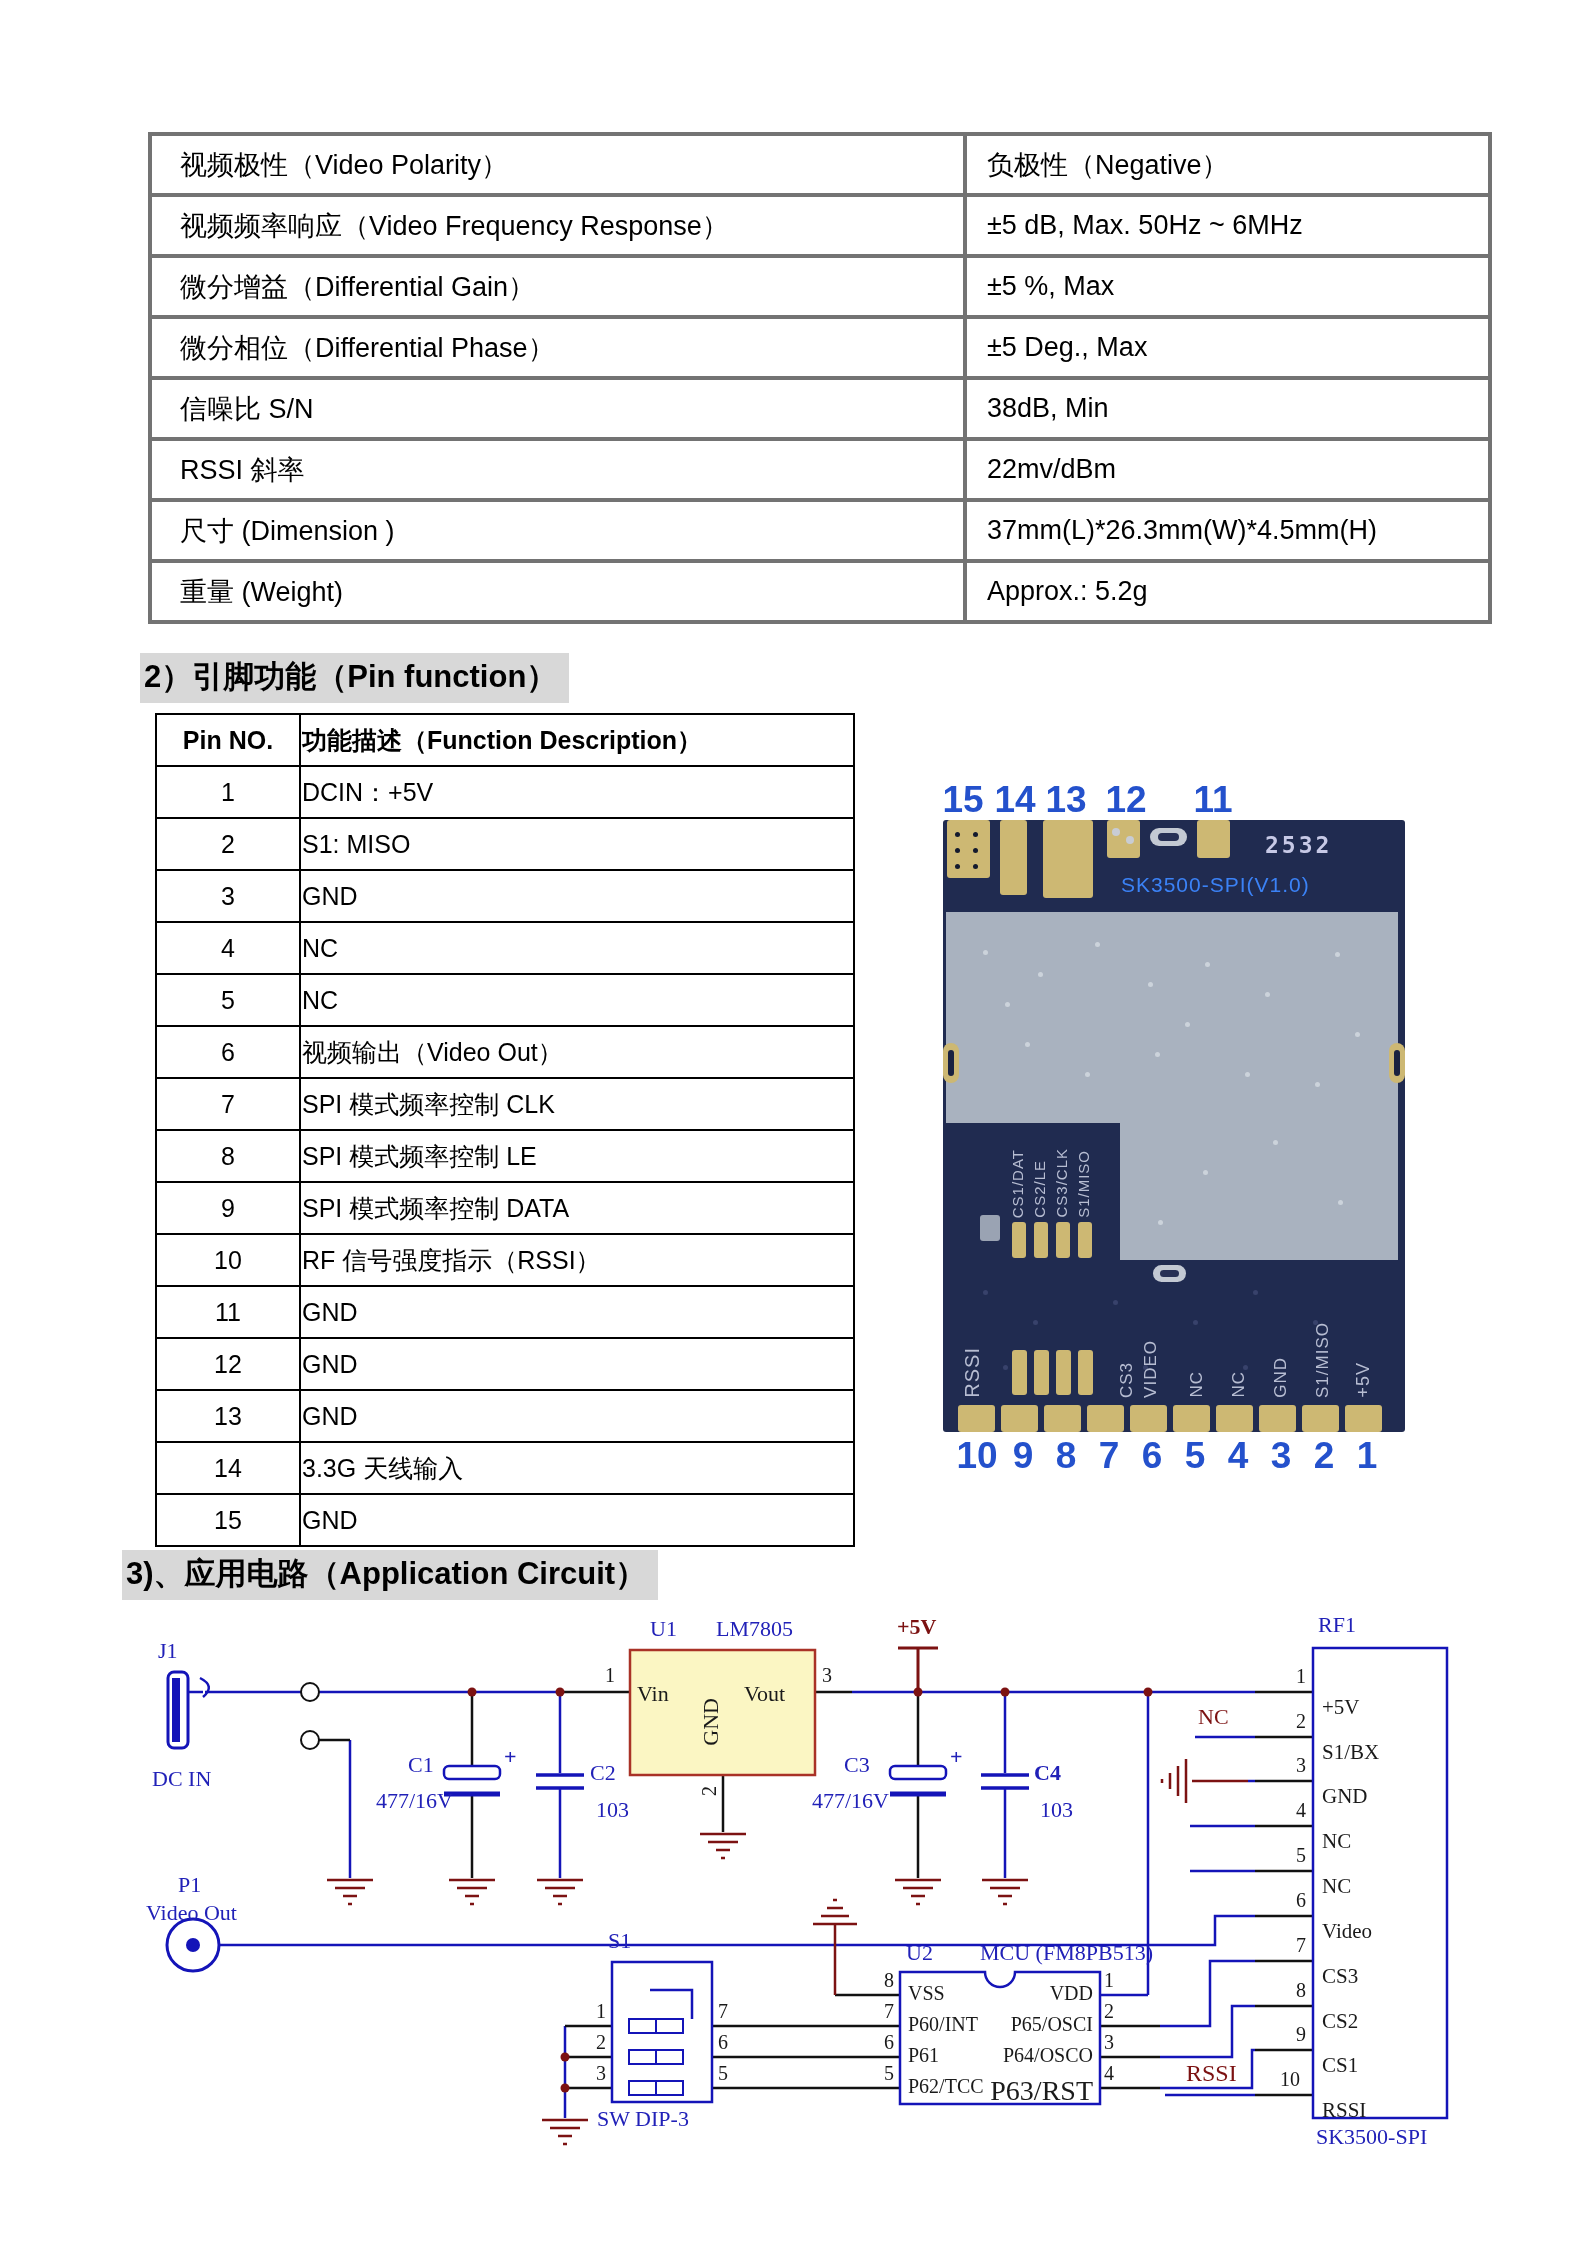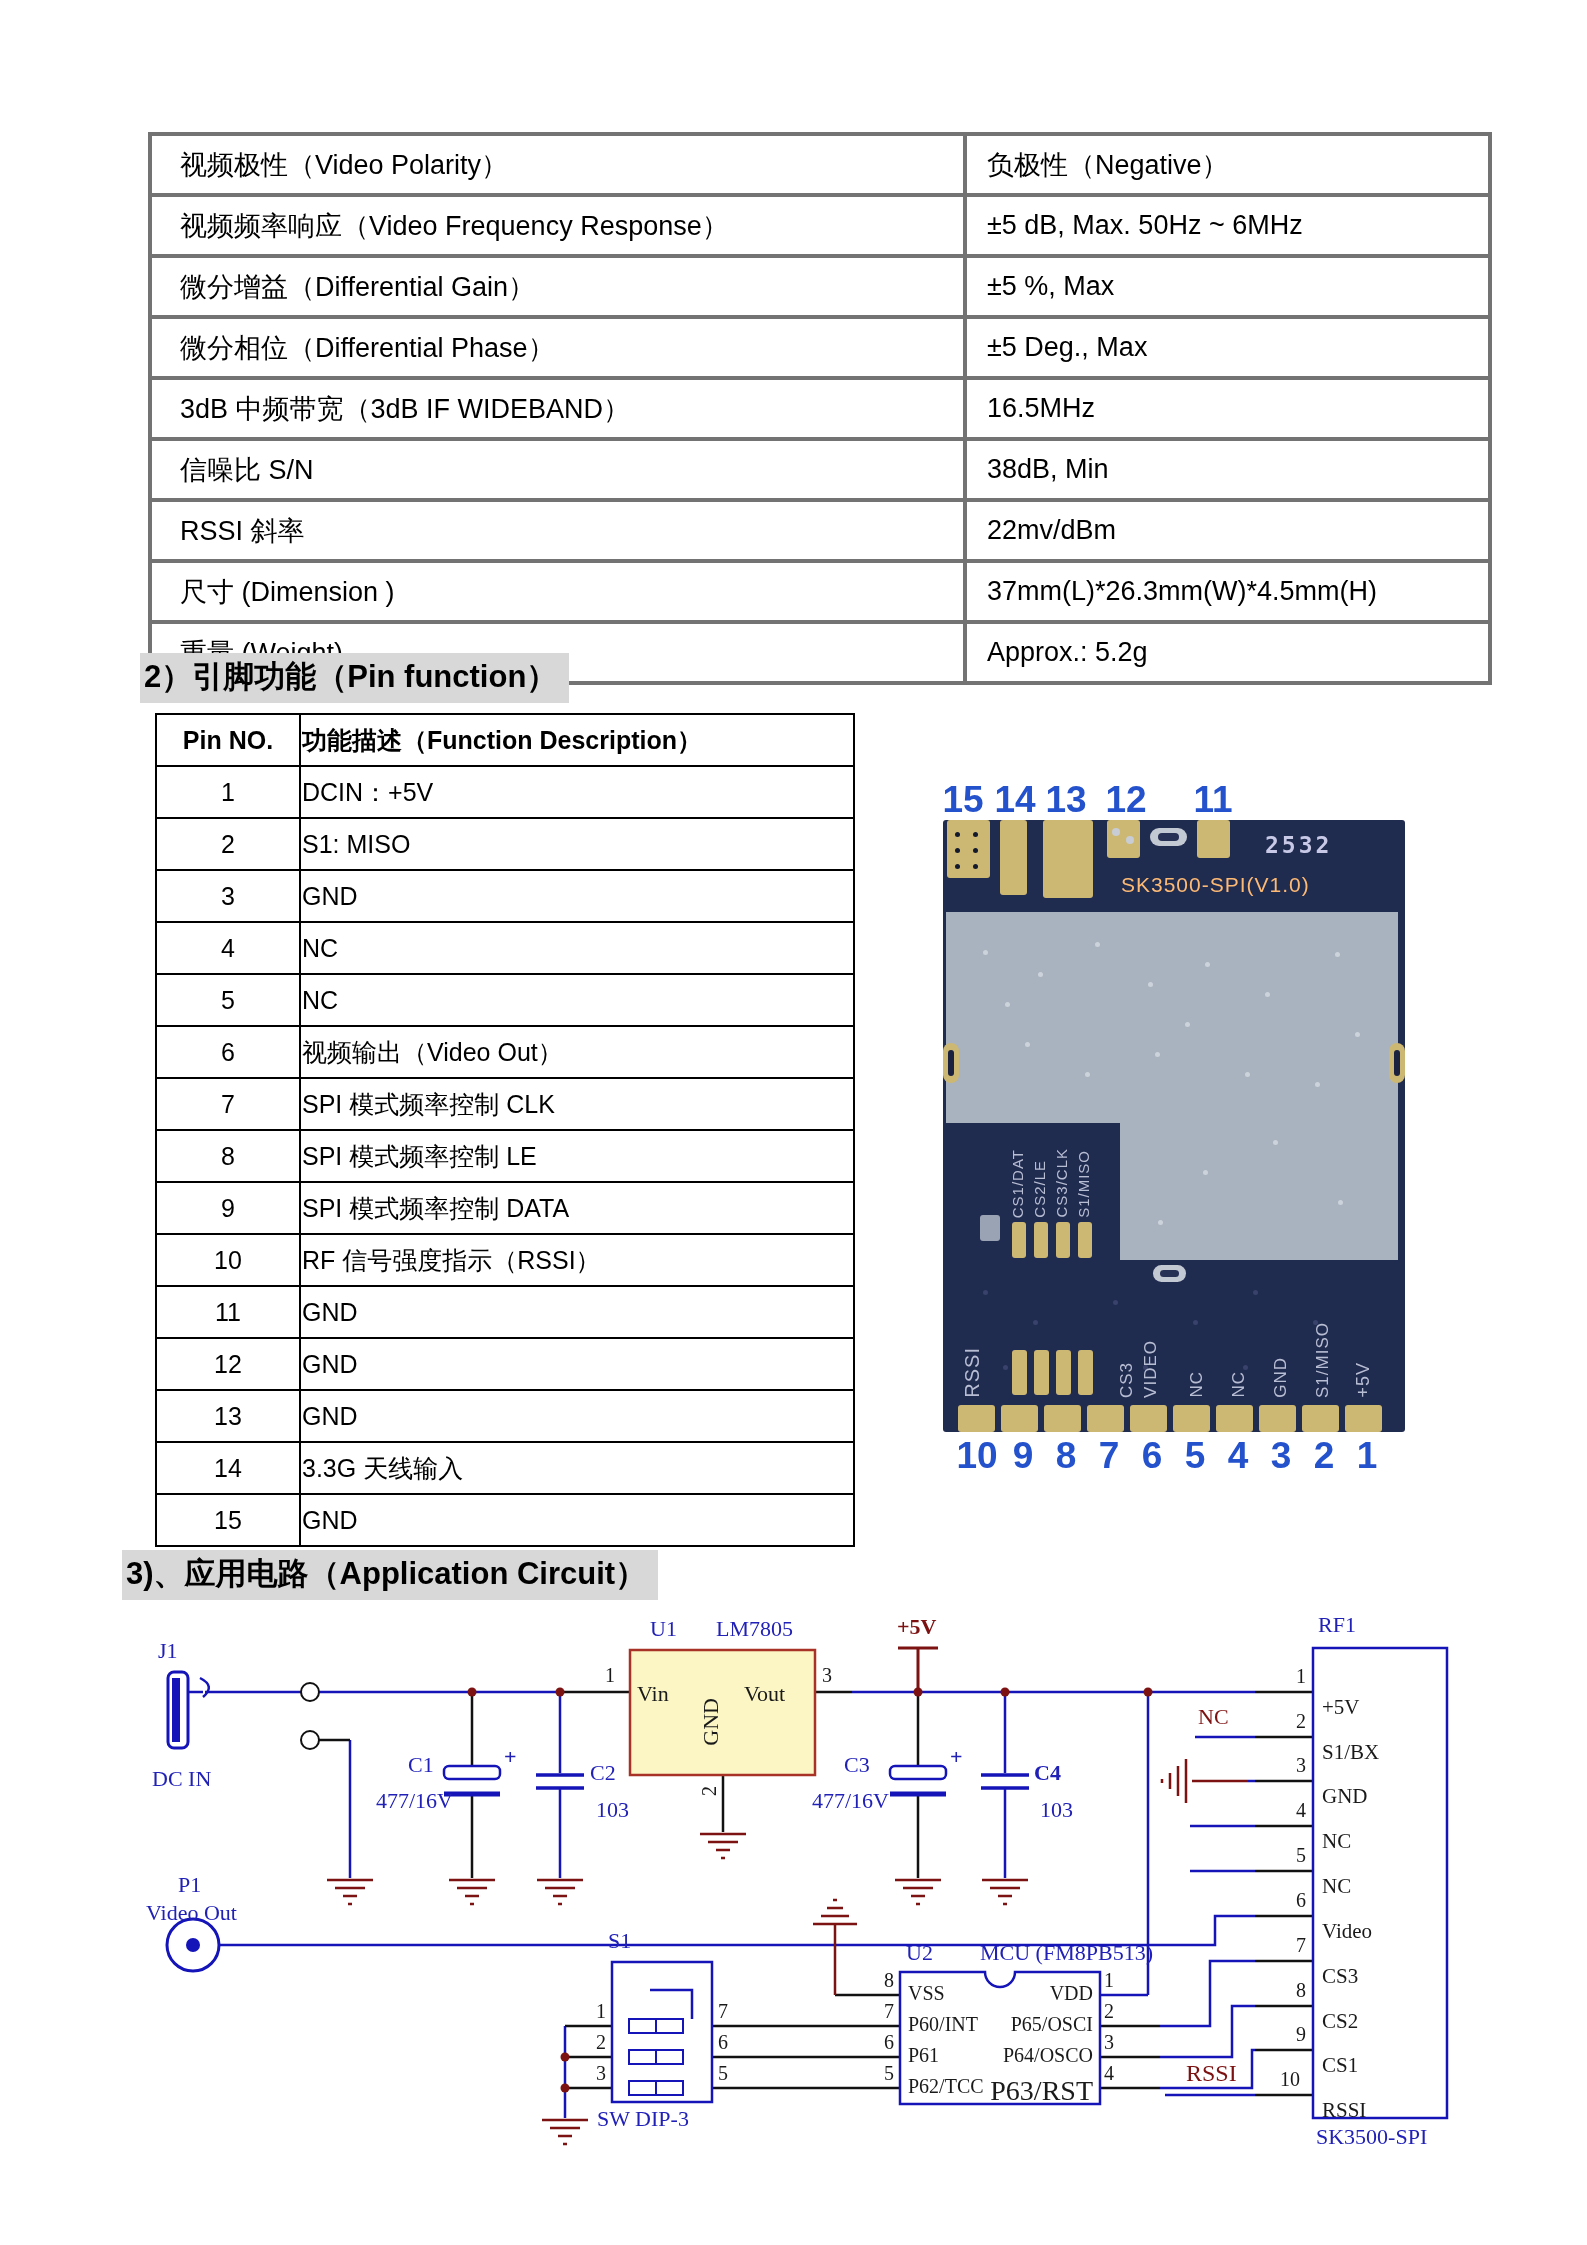--- a/index.html
+++ b/index.html
@@ -18,21 +18,21 @@
   .pin-table td{border:2px solid #000;height:48px;font-size:25px;vertical-align:middle;}
   .pin-table td.no{width:140px;text-align:center;}
   .pin-table td.desc{}
   .pin-table tr.hdr td{font-weight:bold;}
   
   .pcb{position:absolute;left:943px;top:783px;width:462px;height:700px;}
   .pcbnum{position:absolute;color:#2451cc;font-weight:bold;font-size:37px;width:48px;text-align:center;}
   .board{position:absolute;left:0;top:37px;width:462px;height:612px;background:#202b50;border-radius:3px;}
   .gray{position:absolute;background:#a9b2bf;}
   .pad{position:absolute;background:#cdb873;border-radius:3px;}
-  .silk{position:absolute;color:#fdba74;font-size:21px;letter-spacing:1px;white-space:nowrap;}
+  .silk{position:absolute;color:#3b82f6;font-size:21px;letter-spacing:1px;white-space:nowrap;}
   .code{position:absolute;color:#c7c9e6;font-family:"DejaVu Sans Mono",monospace;
         font-size:23px;letter-spacing:3px;font-weight:bold;}
   .rot{writing-mode:vertical-rl;transform:rotate(180deg);}
   .vpadlbl{position:absolute;color:#b7bdd2;font-size:15px;letter-spacing:1px;white-space:nowrap;
            font-family:"Liberation Sans",sans-serif;}
   .oval{position:absolute;width:16px;height:40px;background:#cdb873;border-radius:8px;}
   .oval .slot{position:absolute;left:5px;top:7px;width:6px;height:26px;background:#1a2240;border-radius:3px;}
   .pill{position:absolute;background:#c3c9d3;border-radius:9px;}
   .pill .slot{position:absolute;background:#273055;border-radius:4px;}
   .dots{position:absolute;width:5px;height:5px;border-radius:50%;background:transparent;}
@@ -57,24 +57,20 @@
         <td class="k">视频频率响应（Video Frequency Response）</td>
         <td class="v">±5 dB, Max. 50Hz ~ 6MHz</td>
       </tr>
   <tr>
         <td class="k">微分增益（Differential Gain）</td>
         <td class="v">±5 %, Max</td>
       </tr>
   <tr>
         <td class="k">微分相位（Differential Phase）</td>
         <td class="v">±5 Deg., Max</td>
-      </tr>
-  <tr>
-        <td class="k">3dB 中频带宽（3dB IF WIDEBAND）</td>
-        <td class="v">16.5MHz</td>
       </tr>
   <tr>
         <td class="k">信噪比 S/N</td>
         <td class="v">38dB, Min</td>
       </tr>
   <tr>
         <td class="k">RSSI 斜率</td>
         <td class="v">22mv/dBm</td>
       </tr>
   <tr>

